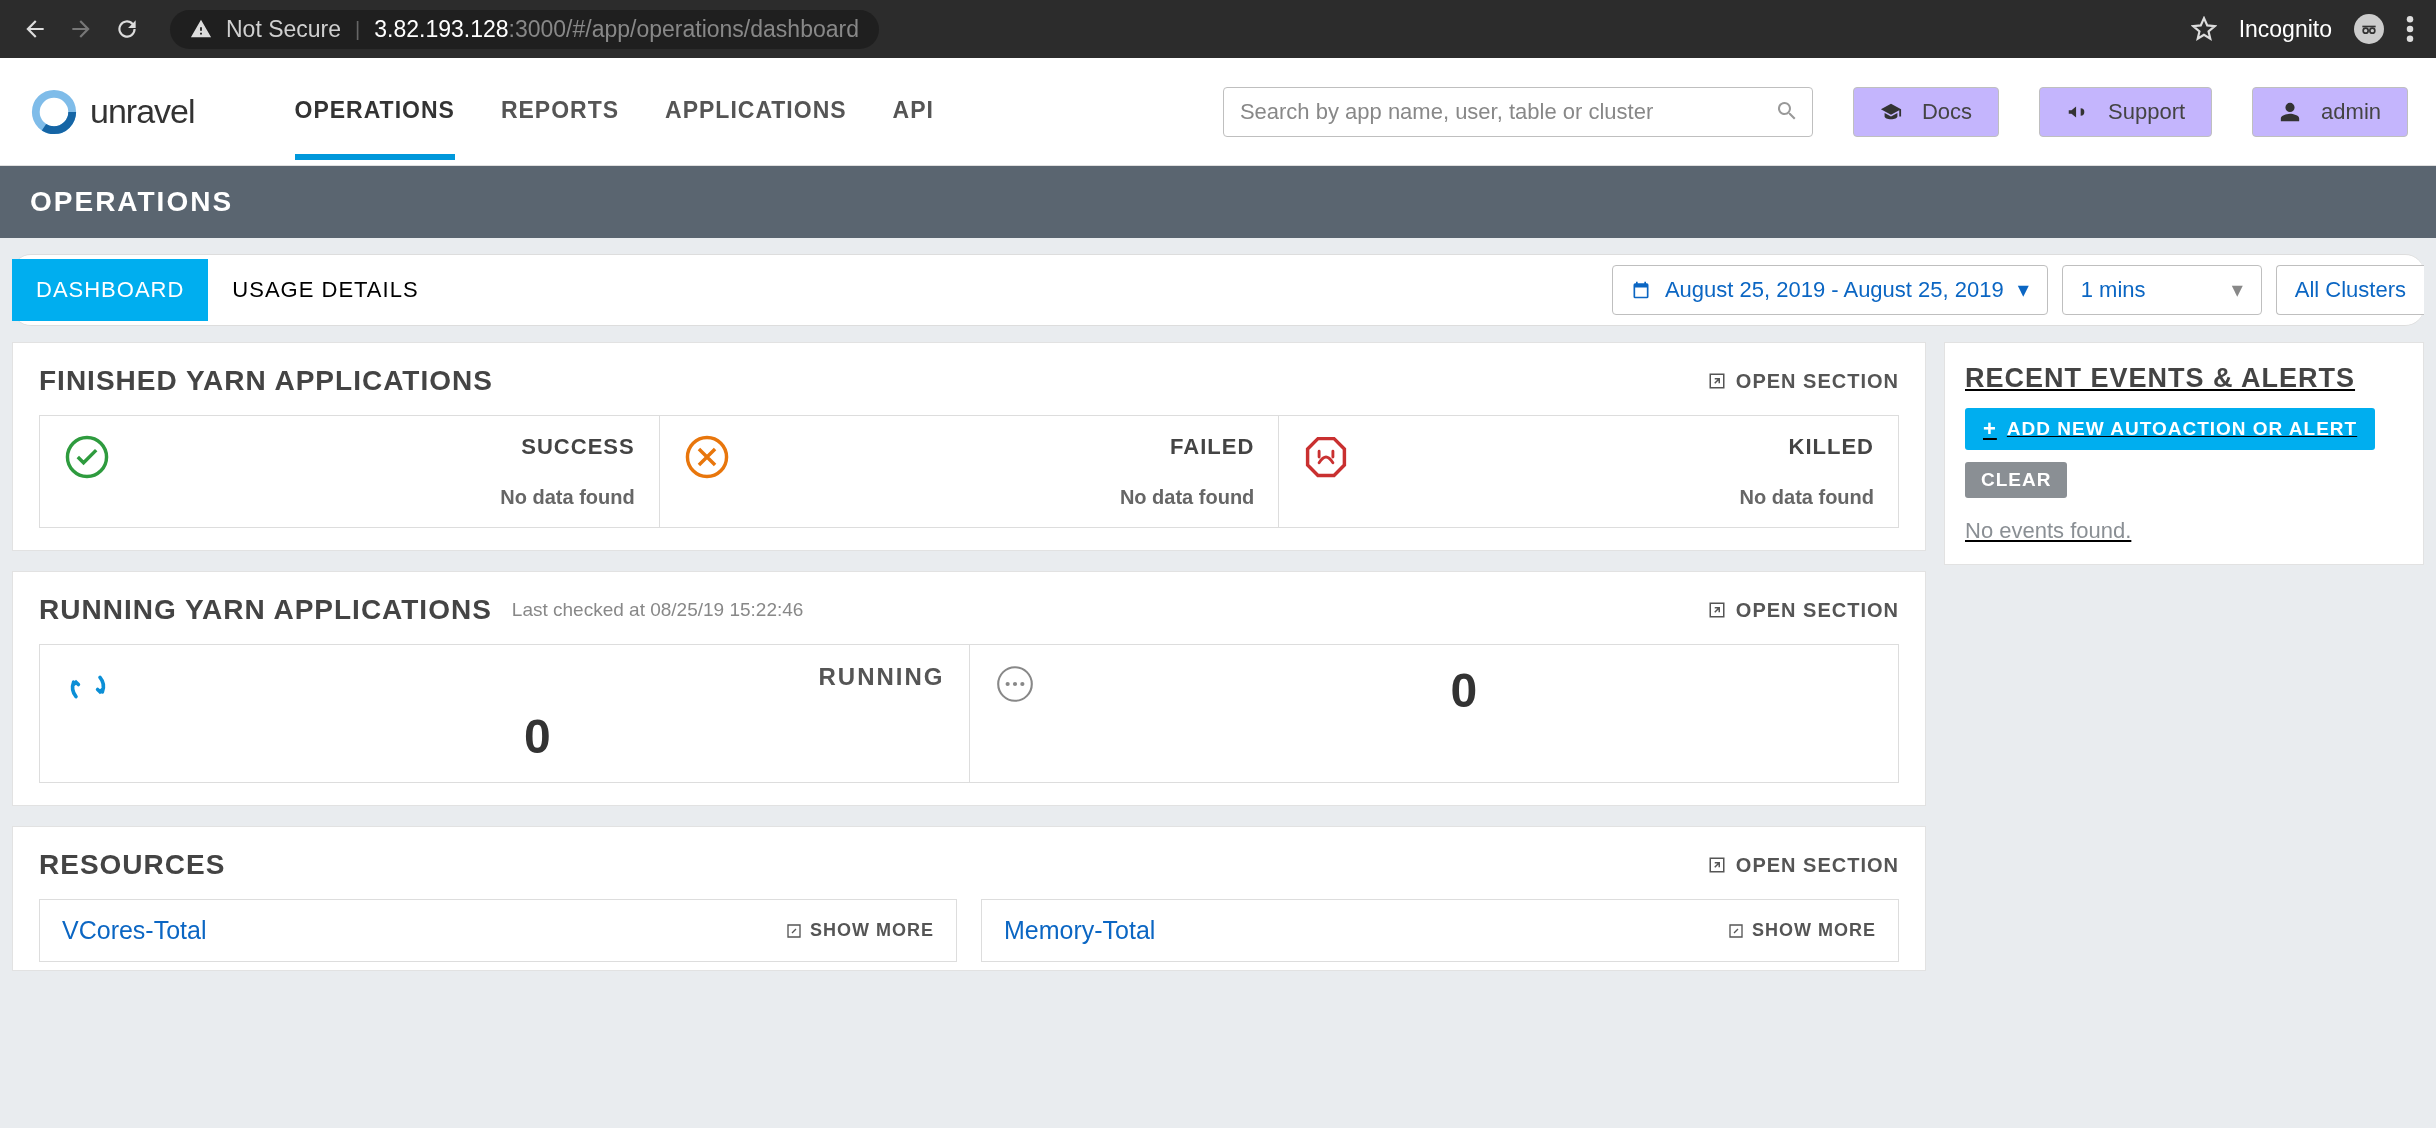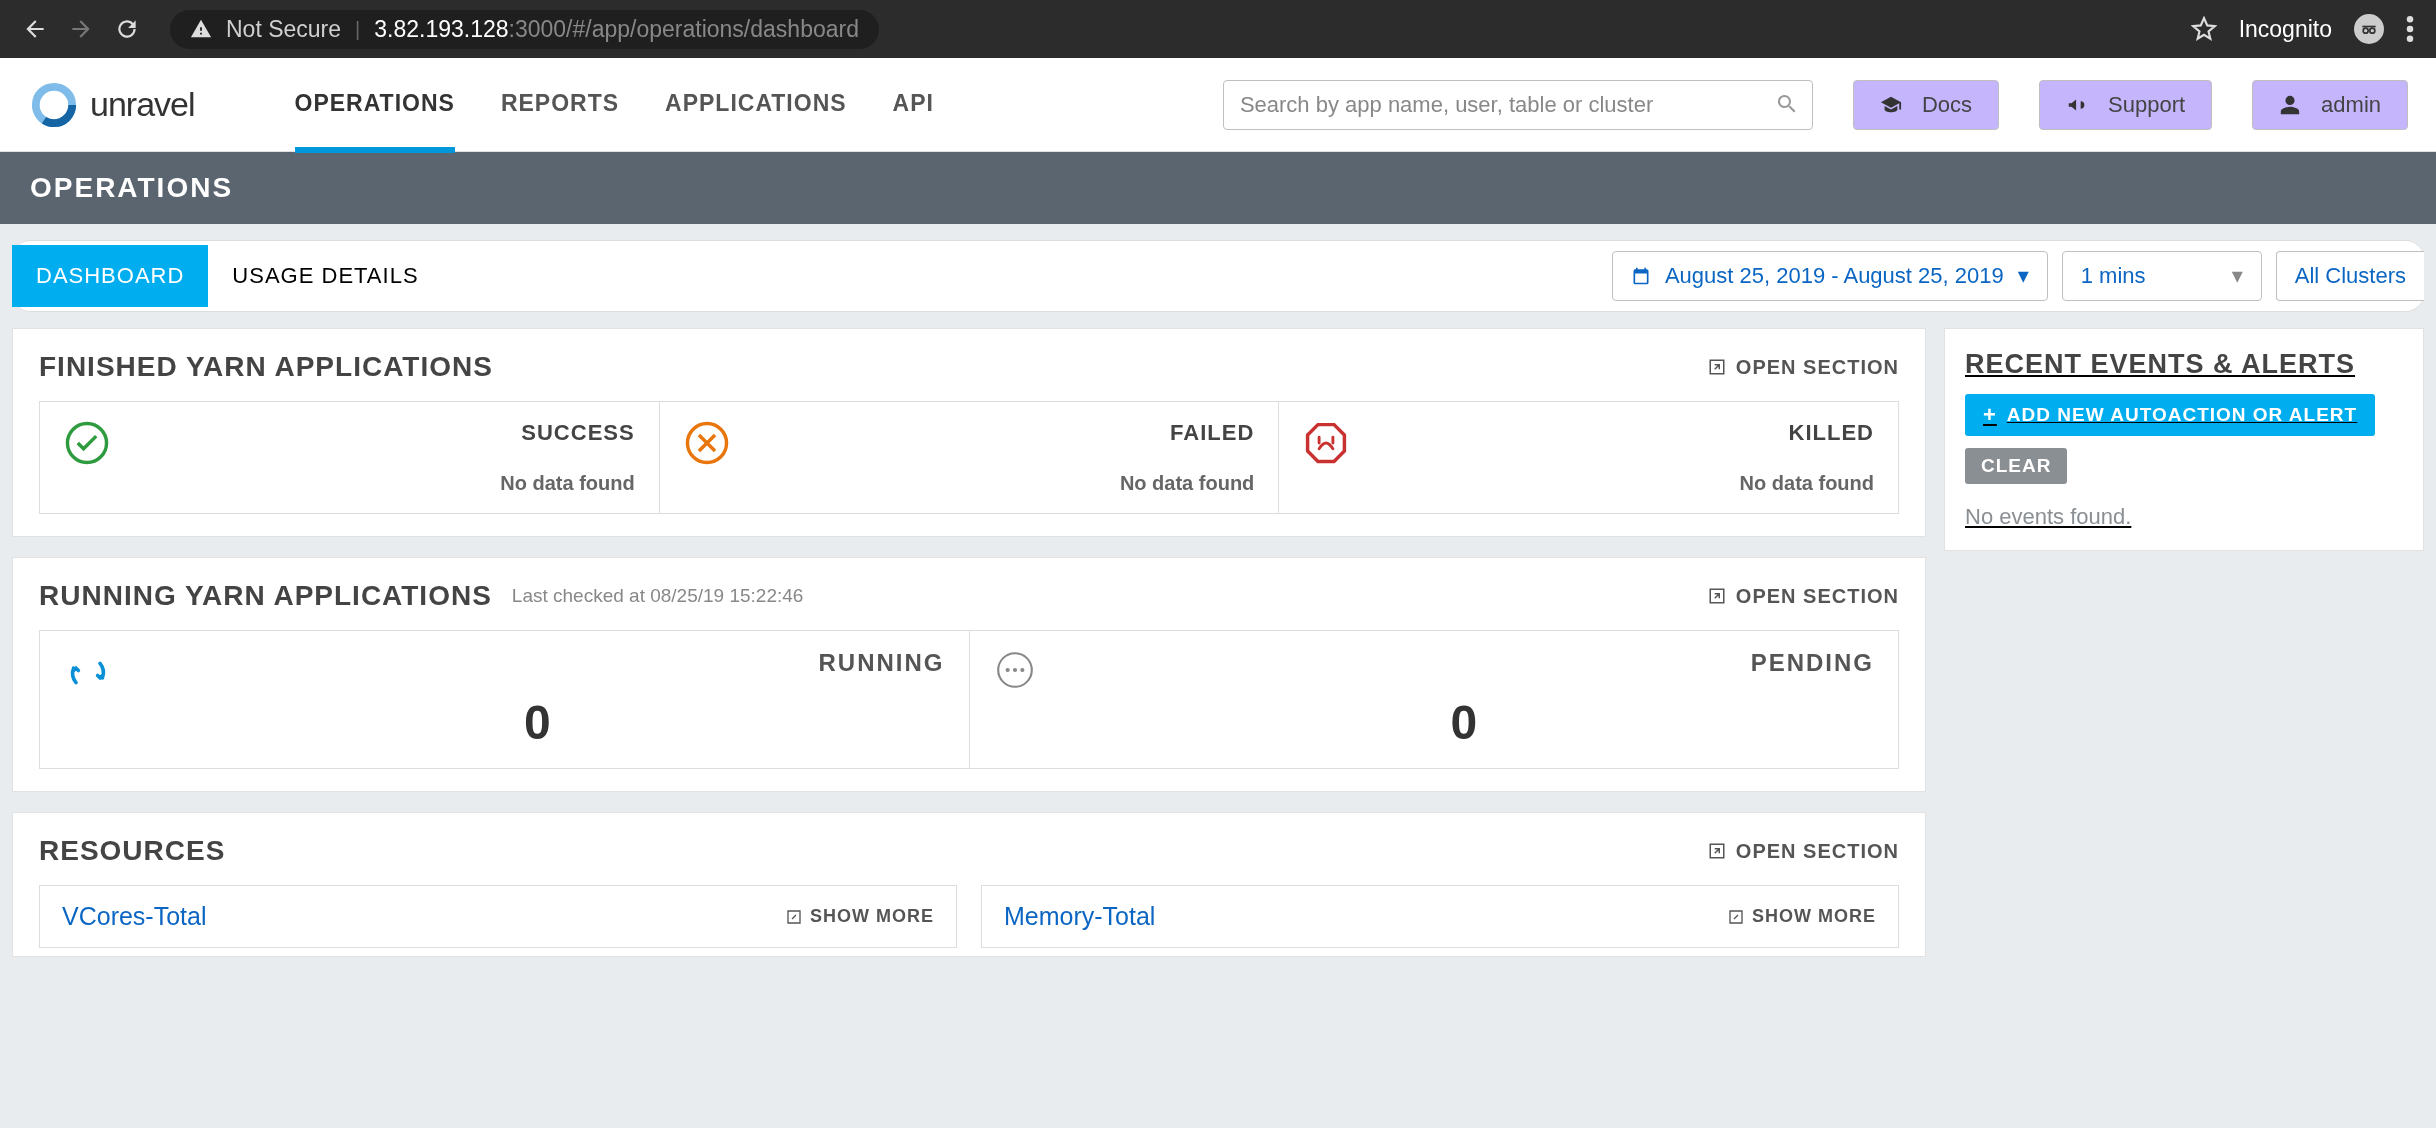--- a/index.html
+++ b/index.html
@@ -10,21 +10,21 @@
   .nav-icons { display: flex; gap: 20px; align-items: center; padding: 0 10px; }
   .nav-icons svg { fill: #bbb; }
   .url-pill { background: #1f1f1f; border-radius: 22px; display: flex; align-items: center; padding: 6px 20px; gap: 14px; flex: 0 0 auto; margin-left: 10px;}
   .url-sep { color: #666; font-size: 20px; }
   .url-host { color: #fff; }
   .url-port { color: #888; }
   .browser-right { margin-left: auto; display: flex; align-items: center; gap: 22px; padding-right: 10px;}
   .incognito-badge { background:#ccc; border-radius:50%; width:30px; height:30px; display:flex; align-items:center; justify-content:center; }
 
   
-  .app-header { background: #fff; height: 94px; display: flex; align-items: center; padding: 0 28px; gap: 40px; border-bottom: 1px solid #e0e0e0; position:relative;}
+  .app-header { background: #fff; height: 108px; display: flex; align-items: center; padding: 0 28px; gap: 40px; border-bottom: 1px solid #e0e0e0; position:relative;}
   .logo { display:flex; align-items:center; gap:10px; }
   .logo-text { font-size: 34px; color: #333; font-weight: 400; letter-spacing: -1px;}
   .main-nav { display:flex; gap: 46px; margin-left: 60px;}
   .nav-item { font-size: 23px; font-weight: 600; color: #555; letter-spacing: 1px; padding: 34px 0 30px 0; border-bottom: 6px solid transparent; cursor:pointer;}
   .nav-item.active { color: #333; border-bottom-color: #0098db; }
   .search-wrap { margin-left: auto; position:relative; }
   .search-input { width: 590px; height: 50px; border: 1px solid #bfbfbf; border-radius: 4px; padding: 0 50px 0 16px; font-size: 22px; color:#333;}
   .search-input::placeholder { color:#888; }
   .search-icon { position:absolute; right:14px; top:12px; color:#999; }
   .hdr-btn { height: 50px; border: 1px solid #bfbfbf; border-radius: 4px; background:#c4b5fd; padding: 0 26px; font-size: 22px; color:#444; display:flex; align-items:center; gap:20px; cursor:pointer;}
@@ -296,21 +296,20 @@
         <div class="run-cell">
           <span>
               <svg width="42" height="42" viewBox="0 0 40 40">
                 <circle cx="20" cy="20" r="16" fill="none" stroke="#888" stroke-width="2"></circle>
                 <circle cx="13" cy="20" r="2" fill="#888"></circle>
                 <circle cx="20" cy="20" r="2" fill="#888"></circle>
                 <circle cx="27" cy="20" r="2" fill="#888"></circle>
               </svg>
             </span>
           <div class="run-text">
-            <div class="run-label">PENDING</div>
             <div class="run-value">0</div>
           </div>
         </div>
       </div>
     </div>
 
     <div class="card" style="padding-bottom:8px;">
       <div class="card-head">
         <div class="card-title">RESOURCES</div>
         <div class="open-section">

